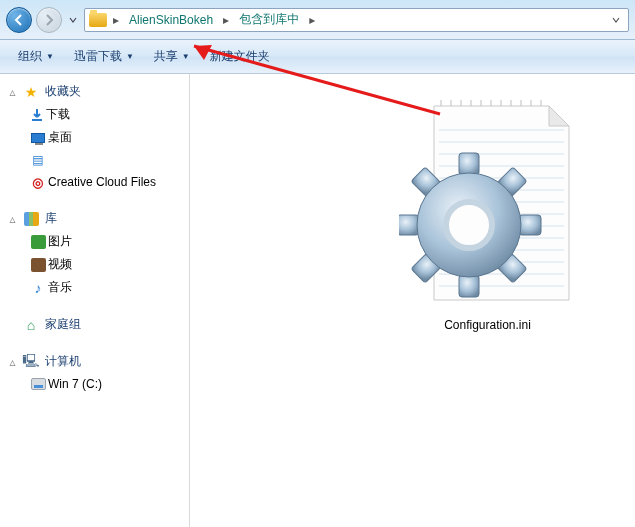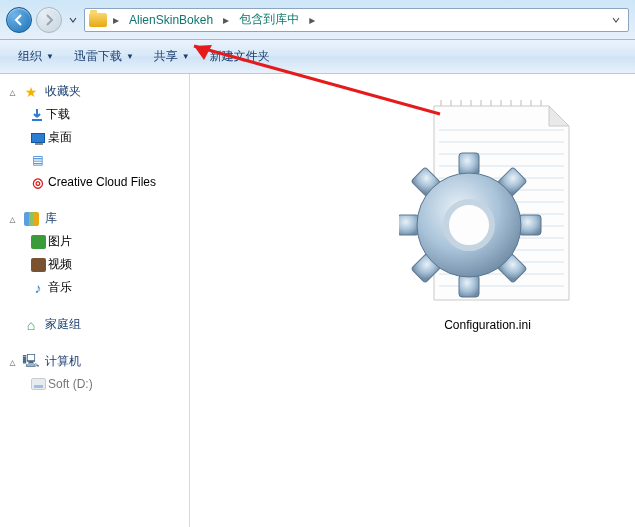--- a/index.html
+++ b/index.html
@@ -208,25 +208,25 @@
         <span>家庭组</span>
       </div>
     </div>
 
     <div class="tree-group">
       <div class="tree-header">
         <span class="exp">▵</span>
         <span class="ico comp">🖳</span>
         <span>计算机</span>
       </div>
-      <div class="tree-item" style="opacity:.55">
+      <div class="tree-item">
         <span class="ico">
             <span class="disk"></span>
           </span>
-        <span>Soft (D:)</span>
+        <span>Win 7 (C:)</span>
       </div>
     </div>
   </div>
 
   <div class="content">
     <div class="file-item">
       <div class="thumb-wrap">
         <svg viewBox="0 0 178 210" width="178" height="210">
 
           <polygon points="35,6 150,6 170,26 170,200 35,200" fill="#fdfdfd" stroke="#c9c9c9"></polygon>

